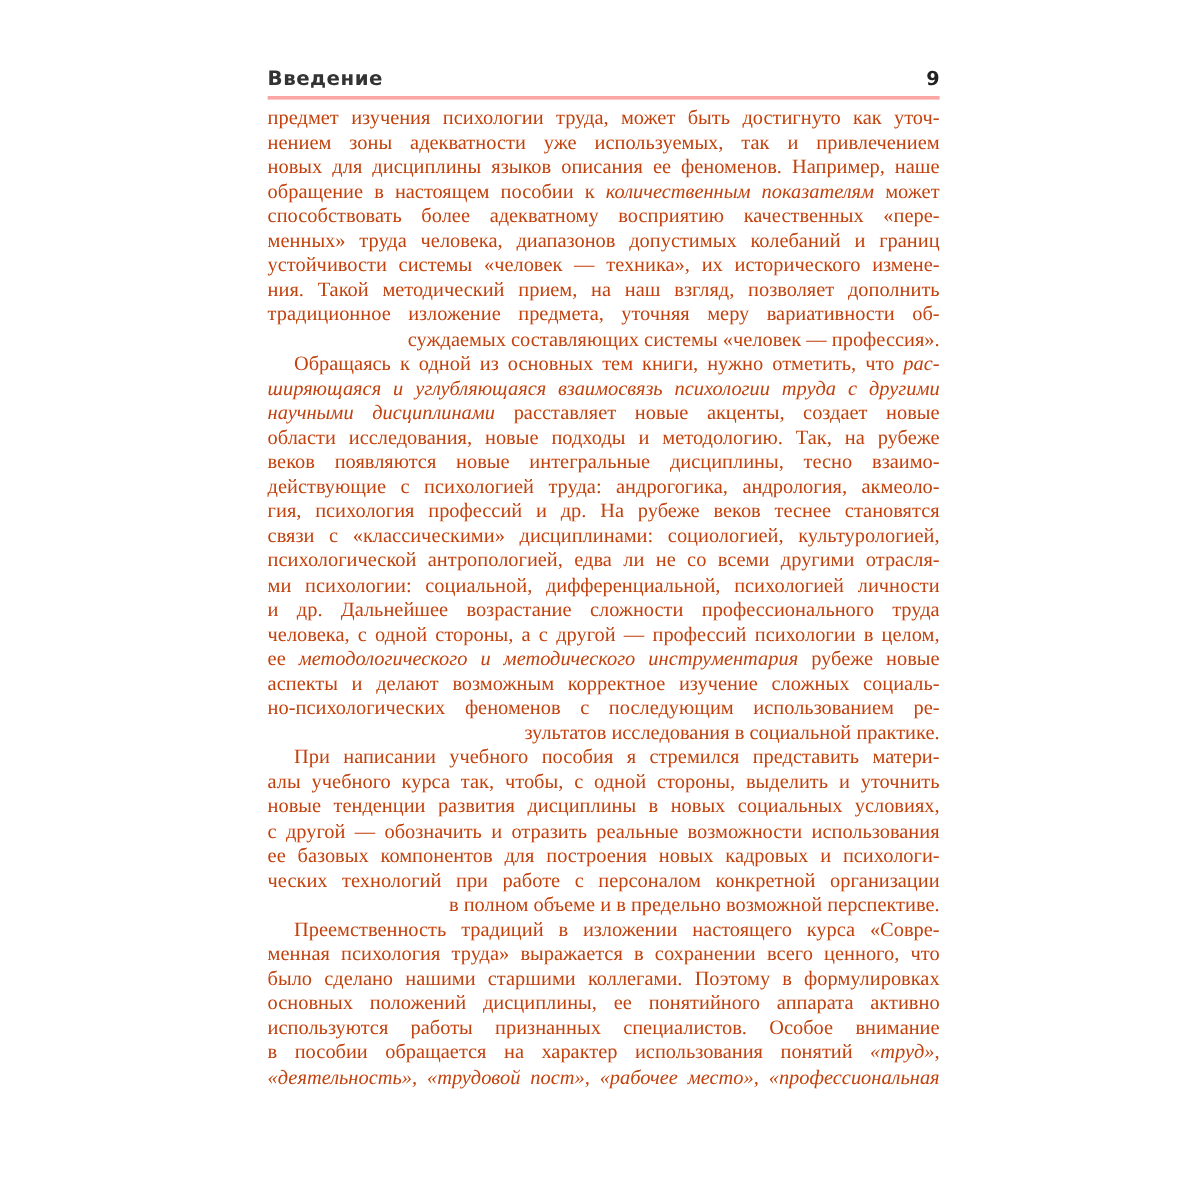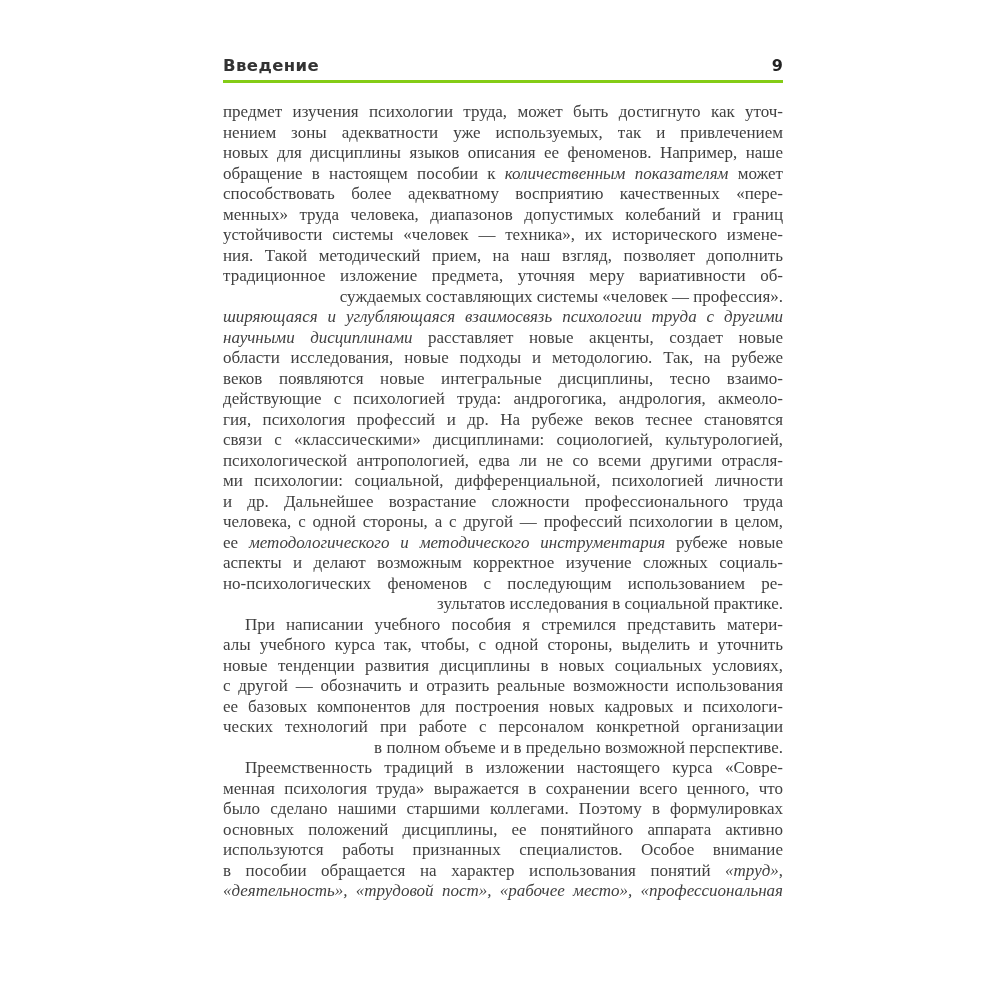--- a/index.html
+++ b/index.html
@@ -17,41 +17,41 @@
   .content {
     position: absolute;
     left: 223px;
     top: 56px;
     width: 560px;
   }
   .running-head {
     display: flex;
     justify-content: space-between;
     align-items: flex-end;
-    border-bottom: 3px solid #84cc16;
+    border-bottom: 3px solid #fca5a5;
     padding-bottom: 5px;
     font-family: "DejaVu Sans", sans-serif;
   }
   .running-head .title {
     font-size: 16.5px;
     font-weight: 600;
     letter-spacing: 0.4px;
     color: #333333;
   }
   .running-head .pagenum {
     font-size: 16px;
     font-weight: 700;
     color: #222222;
   }
   .text-block {
-    margin-top: 19px;
+    margin-top: 5px;
     font-family: "Liberation Serif", "DejaVu Serif", serif;
     font-size: 17px;
     line-height: 20.5px;
-    color: #404040;
+    color: #c2410c;
   }
   .para { margin: 0; }
   .line {
     text-align: right;
     white-space: normal;
   }
   .line.just {
     text-align: justify;
     text-align-last: justify;
   }
@@ -77,20 +77,21 @@
           <div class="line just"><span class="rm">новых для дисциплины языков описания ее феноменов. Например, наше</span></div>
           <div class="line just"><span class="rm">обращение в настоящем пособии к </span><span class="it">количественным показателям</span><span class="rm"> может</span></div>
           <div class="line just"><span class="rm">способствовать более адекватному восприятию качественных «пере-</span></div>
           <div class="line just"><span class="rm">менных» труда человека, диапазонов допустимых колебаний и границ</span></div>
           <div class="line just"><span class="rm">устойчивости системы «человек — техника», их исторического измене-</span></div>
           <div class="line just"><span class="rm">ния. Такой методический прием, на наш взгляд, позволяет дополнить</span></div>
           <div class="line just"><span class="rm">традиционное изложение предмета, уточняя меру вариативности об-</span></div>
           <div class="line"><span class="rm">суждаемых составляющих системы «человек — профессия».</span></div>
         </div>
         <div class="para">
+          <div class="line just indent"><span class="rm">Обращаясь к одной из основных тем книги, нужно отметить, что </span><span class="it">рас-</span></div>
           <div class="line just"><span class="it">ширяющаяся и углубляющаяся взаимосвязь психологии труда с другими</span></div>
           <div class="line just"><span class="it">научными дисциплинами</span><span class="rm"> расставляет новые акценты, создает новые</span></div>
           <div class="line just"><span class="rm">области исследования, новые подходы и методологию. Так, на рубеже</span></div>
           <div class="line just"><span class="rm">веков появляются новые интегральные дисциплины, тесно взаимо-</span></div>
           <div class="line just"><span class="rm">действующие с психологией труда: андрогогика, андрология, акмеоло-</span></div>
           <div class="line just"><span class="rm">гия, психология профессий и др. На рубеже веков теснее становятся</span></div>
           <div class="line just"><span class="rm">связи с «классическими» дисциплинами: социологией, культурологией,</span></div>
           <div class="line just"><span class="rm">психологической антропологией, едва ли не со всеми другими отрасля-</span></div>
           <div class="line just"><span class="rm">ми психологии: социальной, дифференциальной, психологией личности</span></div>
           <div class="line just"><span class="rm">и др. Дальнейшее возрастание сложности профессионального труда</span></div>

